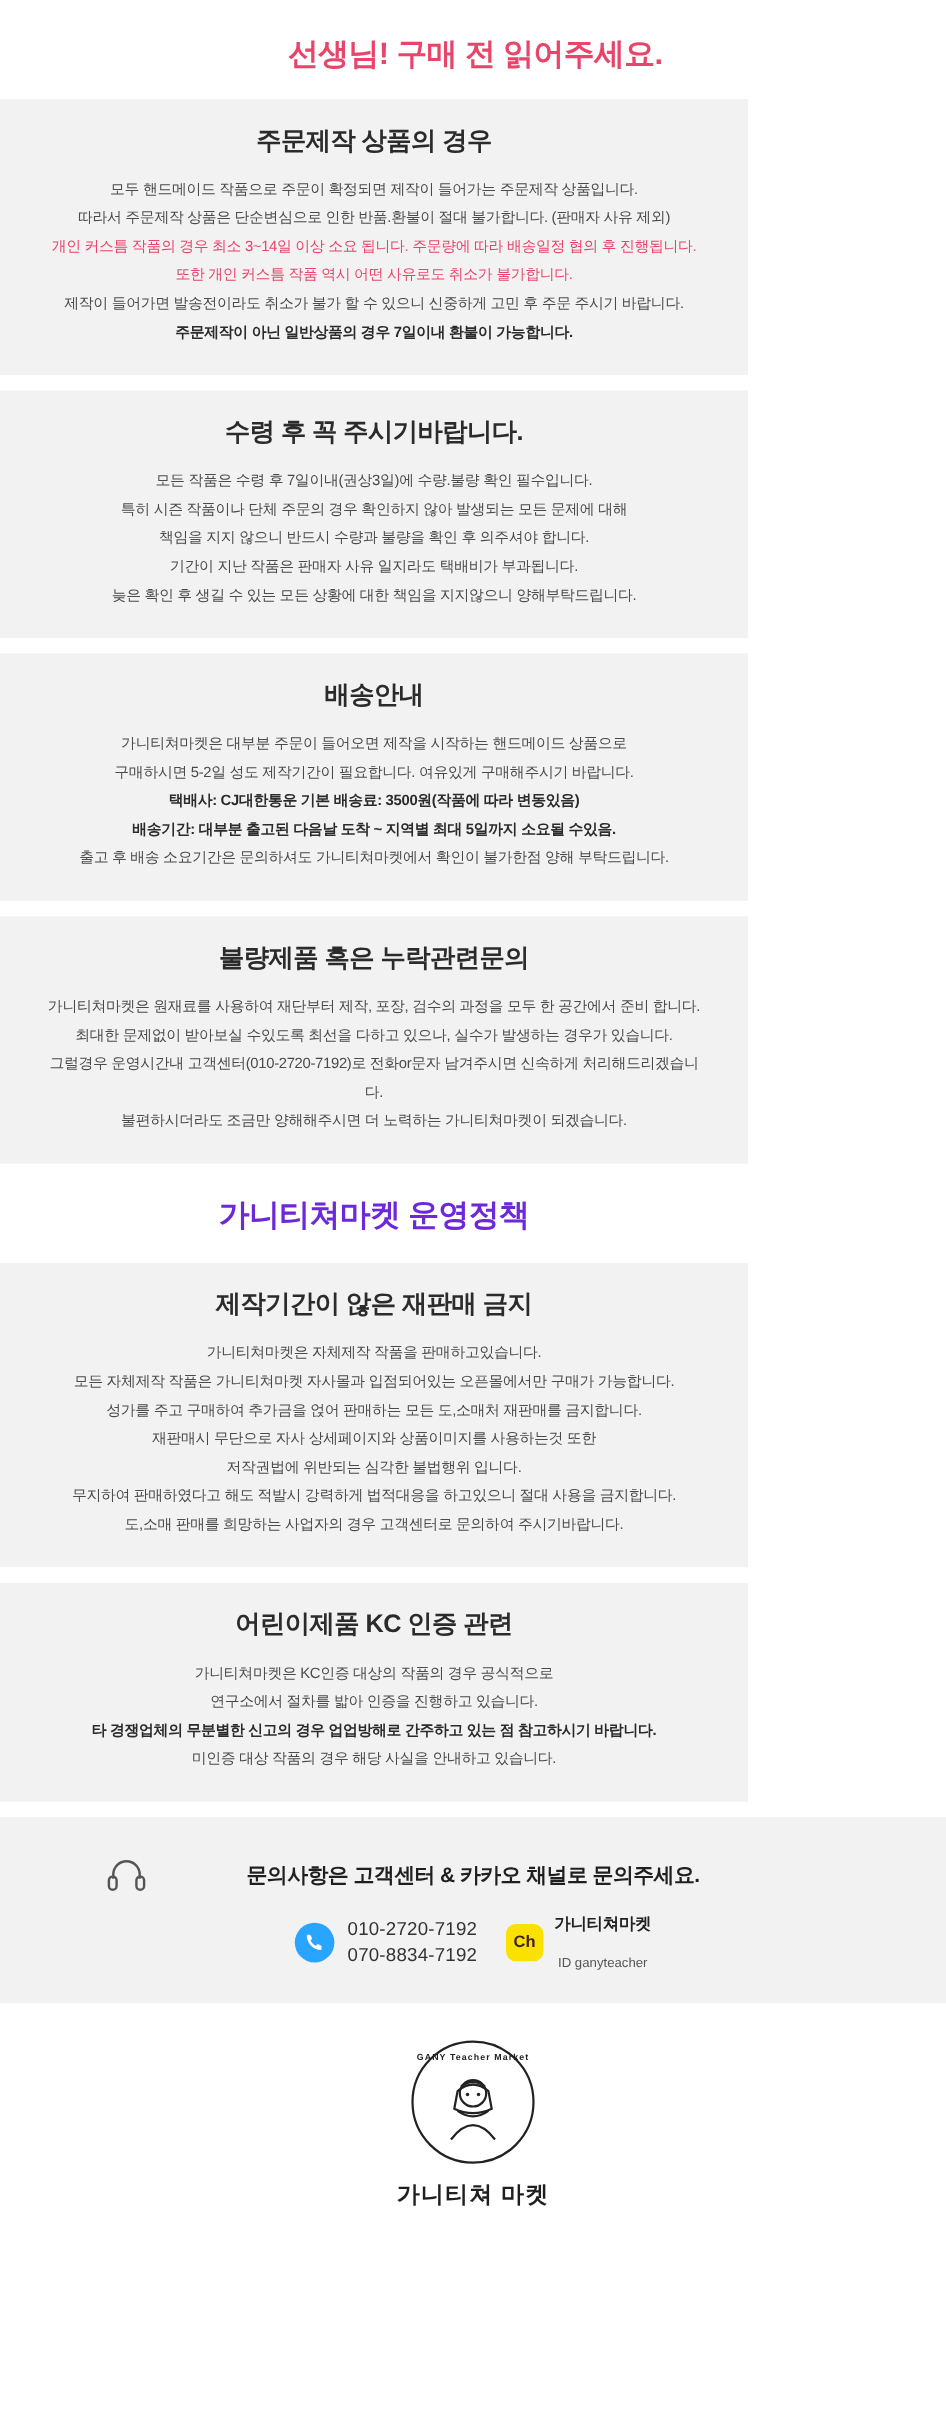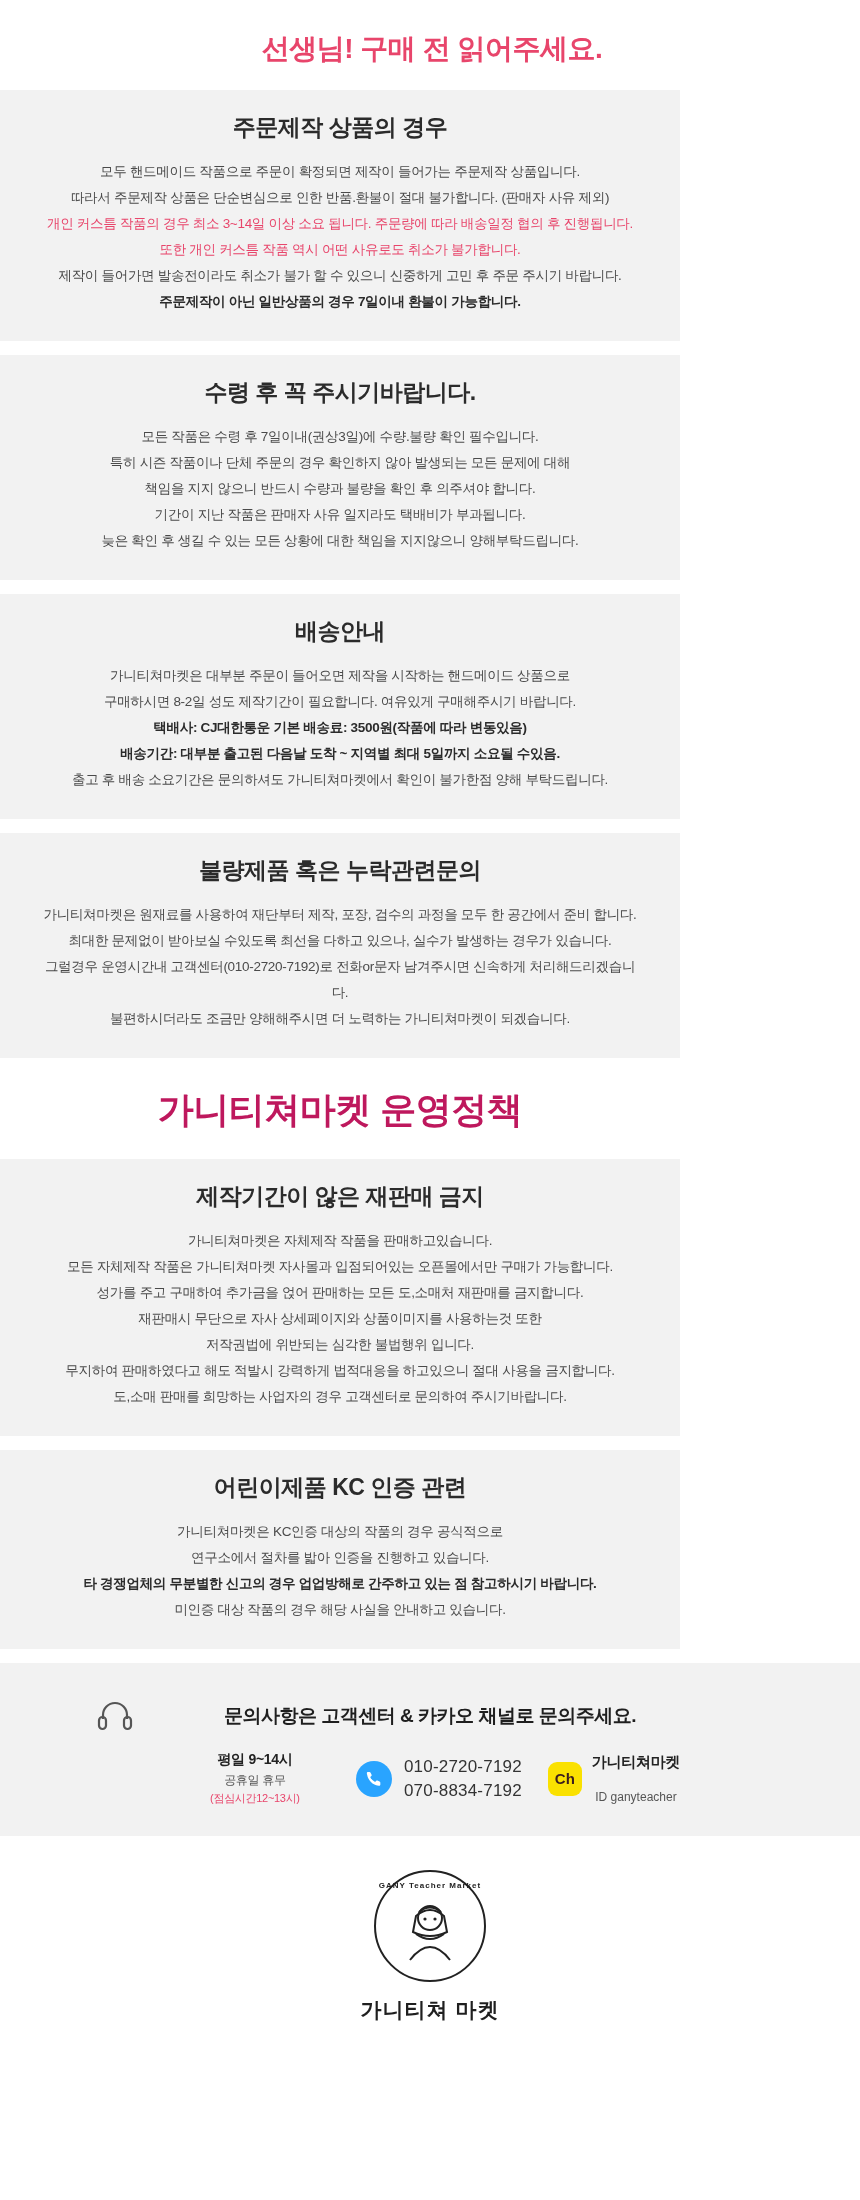--- a/index.html
+++ b/index.html
@@ -34,22 +34,22 @@
     letter-spacing: -0.5px;
   }
   .sec-title {
     font-size: 23px;
     font-weight: bold;
     color: #2b2b2b;
     margin-bottom: 16px;
     letter-spacing: -0.5px;
   }
   .sec-title.big {
-    font-size: 36px;
-    color: #be185d;
+    font-size: 28px;
+    color: #6d28d9;
   }
   .line {
     font-size: 13.5px;
     line-height: 26px;
     color: #4a4a4a;
     letter-spacing: -0.3px;
   }
   .line.pink { color: #e8456b; }
 
   
@@ -150,21 +150,21 @@
     <div class="line">책임을 지지 않으니 반드시 수량과 불량을 확인 후 의주셔야 합니다.</div>
     <div class="line">기간이 지난 작품은 판매자 사유 일지라도 택배비가 부과됩니다.</div>
     <div class="line">늦은 확인 후 생길 수 있는 모든 상황에 대한 책임을 지지않으니 양해부탁드립니다.</div>
   </div>
 
   <div class="gap"></div>
 
   <div class="band">
     <div class="sec-title">배송안내</div>
     <div class="line">가니티쳐마켓은 대부분 주문이 들어오면 제작을 시작하는 핸드메이드 상품으로</div>
-    <div class="line">구매하시면 8-2일 성도 제작기간이 필요합니다. 여유있게 구매해주시기 바랍니다.</div>
+    <div class="line">구매하시면 5-2일 성도 제작기간이 필요합니다. 여유있게 구매해주시기 바랍니다.</div>
     <div class="line" style="font-weight:bold;color:#2b2b2b;">택배사: CJ대한통운 기본 배송료: 3500원(작품에 따라 변동있음)</div>
     <div class="line" style="font-weight:bold;color:#2b2b2b;">배송기간: 대부분 출고된 다음날 도착 ~ 지역별 최대 5일까지 소요될 수있음.</div>
     <div class="line">출고 후 배송 소요기간은 문의하셔도 가니티쳐마켓에서 확인이 불가한점 양해 부탁드립니다.</div>
   </div>
 
   <div class="gap"></div>
 
   <div class="band">
     <div class="sec-title">불량제품 혹은 누락관련문의</div>
     <div class="line">가니티쳐마켓은 원재료를 사용하여 재단부터 제작, 포장, 검수의 과정을 모두 한 공간에서 준비 합니다.</div>
@@ -209,25 +209,20 @@
           <rect x="29" y="22" width="7" height="12" rx="3.5" fill="none" stroke="#555" stroke-width="2.2"></rect>
         </svg>
       </div>
       <div style="flex:1;text-align:center;">
         <div class="contact-title">문의사항은 고객센터 &amp; 카카오 채널로 문의주세요.</div>
       </div>
       <div style="width:150px;"></div>
     </div>
 
     <div class="contact-row" style="margin-top:10px;">
-      <div class="hours-col">
-        <div class="hours-main">평일 9~14시</div>
-        <div class="hours-sub">공휴일 휴무</div>
-        <div class="hours-note">(점심시간12~13시)</div>
-      </div>
 
       <div class="phone-col">
         <div class="wa-icon">
           <svg width="20" height="20" viewBox="0 0 24 24">
             <path d="M6.6 3.5c.6 0 1 .3 1.3.9l1.2 2.6c.2.5.1 1-.3 1.4l-1 1c-.2.2-.2.5-.1.7a12 12 0 0 0 5.2 5.2c.3.1.6.1.8-.1l1-1c.4-.4.9-.5 1.4-.3l2.6 1.2c.6.3.9.7.9 1.3v2.2c0 .9-.7 1.6-1.6 1.5C10.4 19.5 4.5 13.6 3.4 5.1c-.1-.9.6-1.6 1.5-1.6h1.7z" fill="#ffffff"></path>
           </svg>
         </div>
         <div class="phone-nums">
           <div>010-2720-7192</div>
           <div>070-8834-7192</div>

